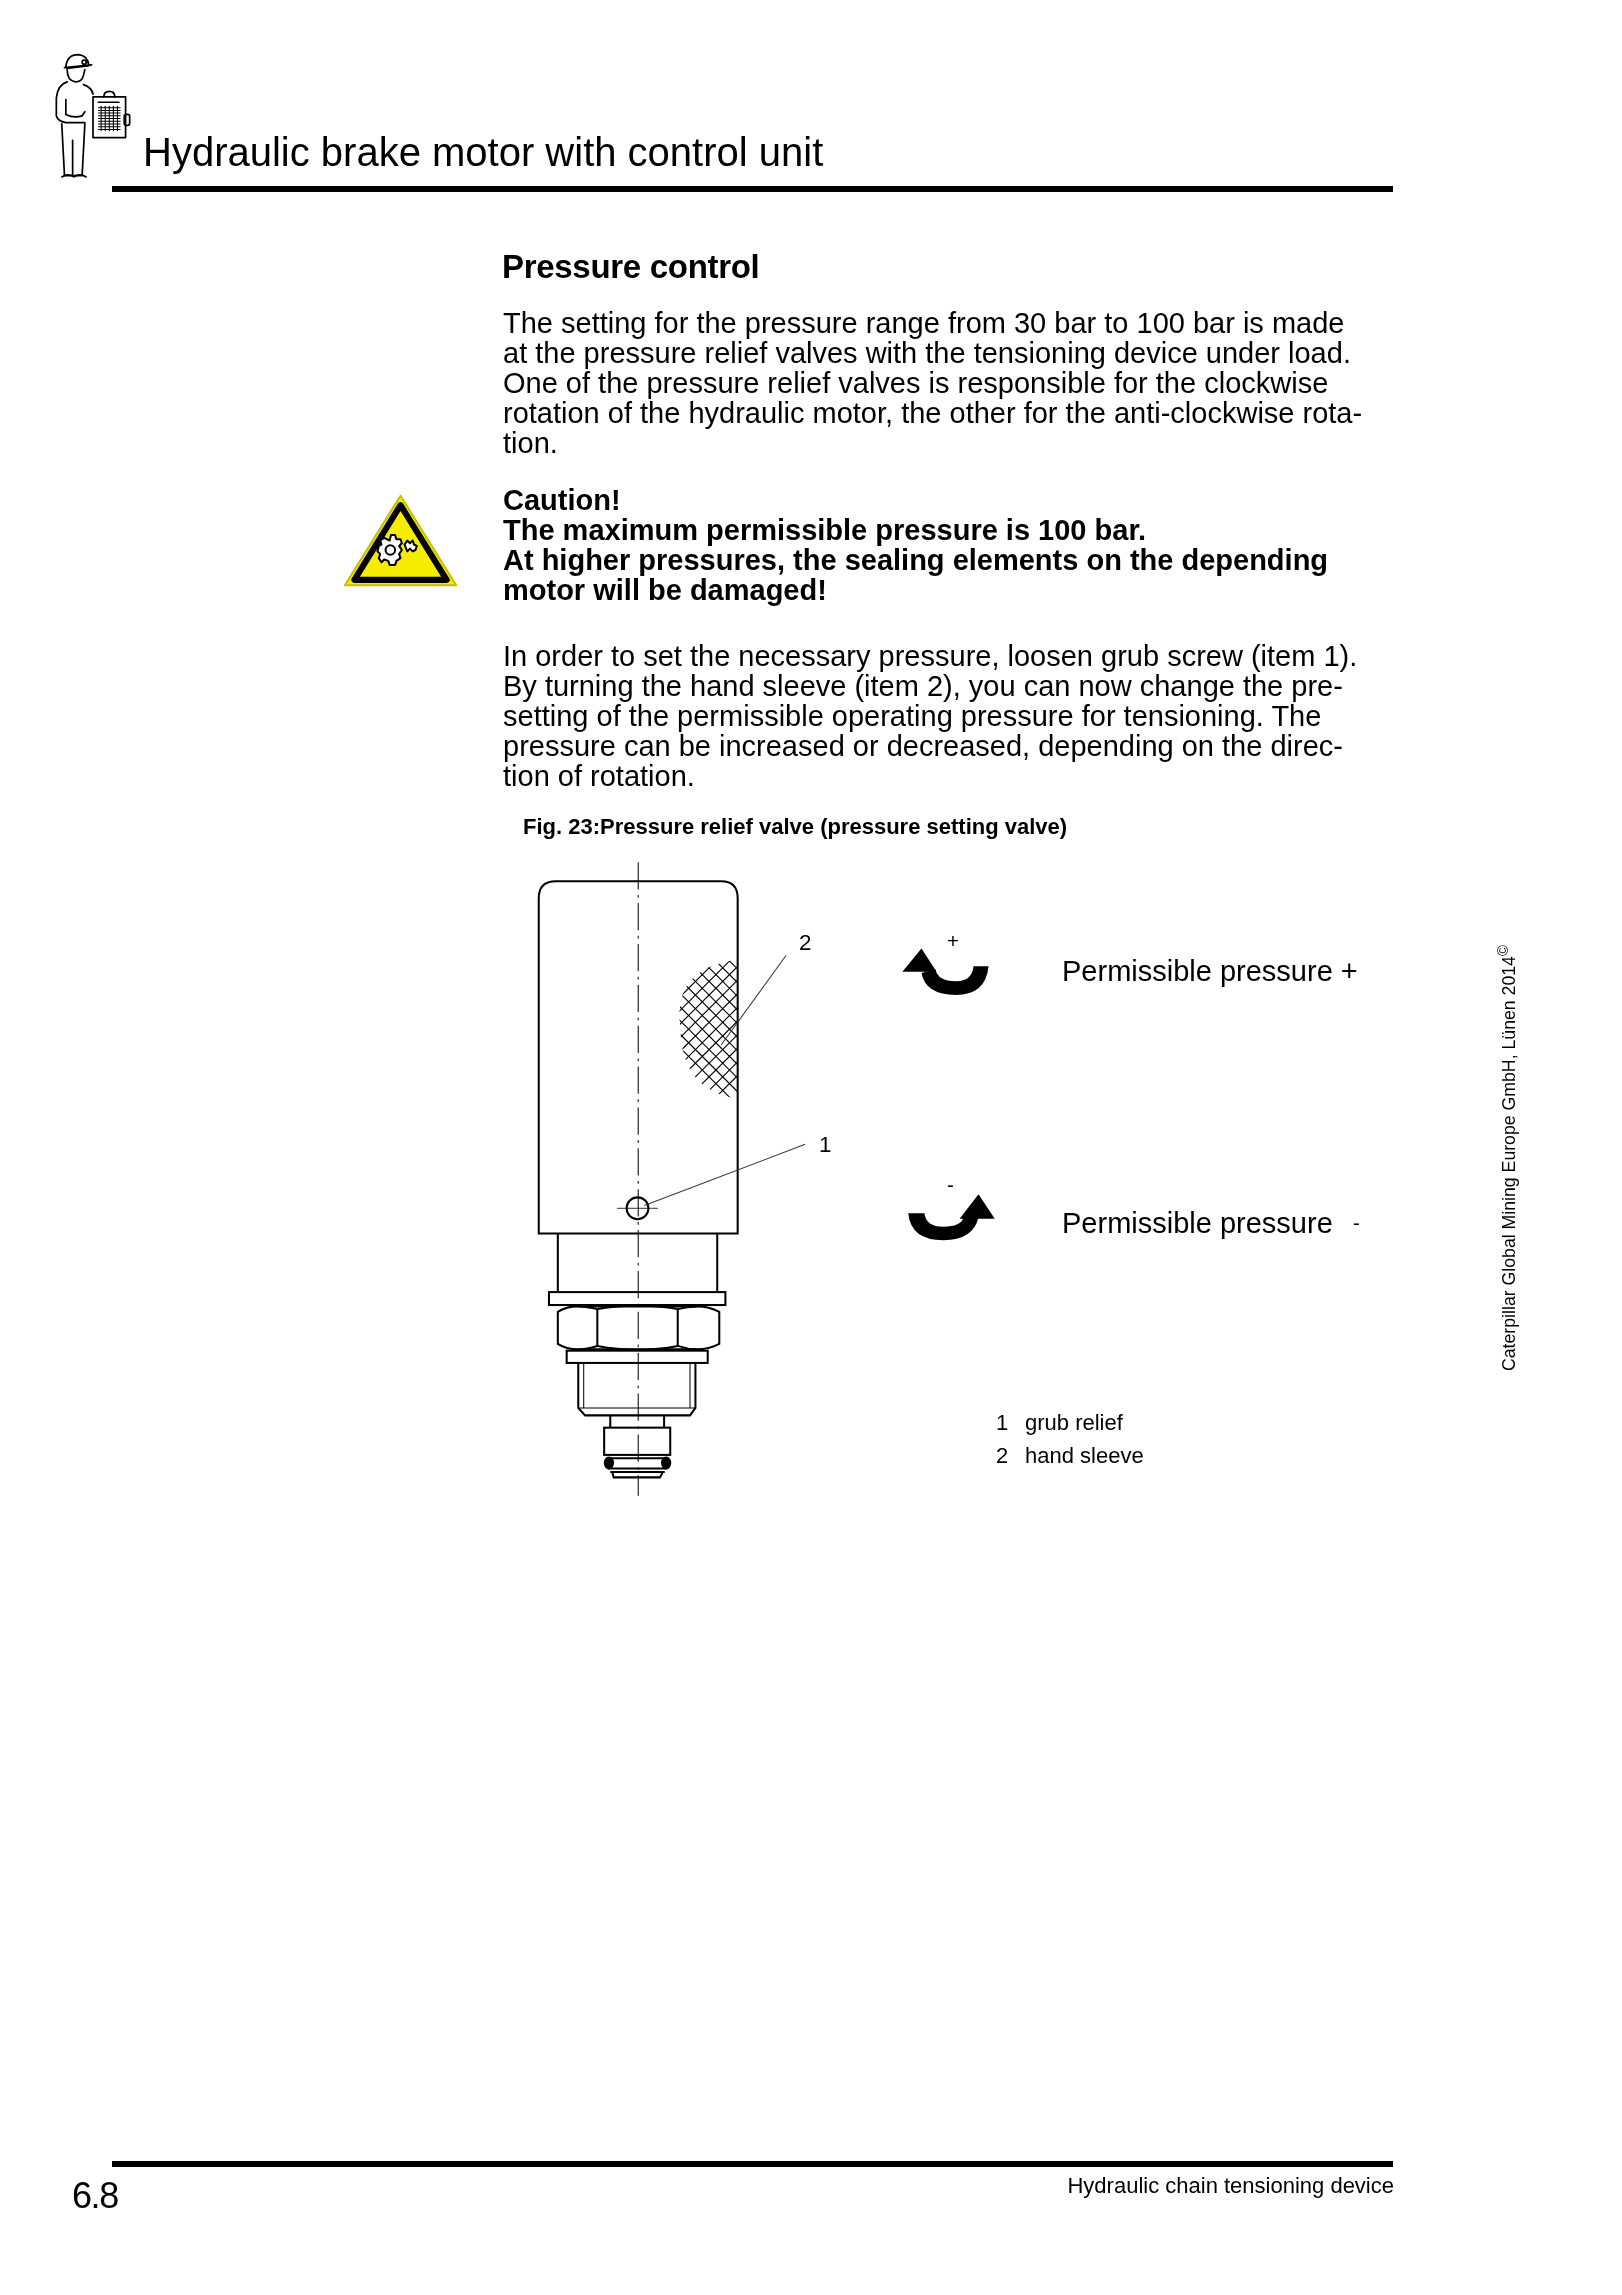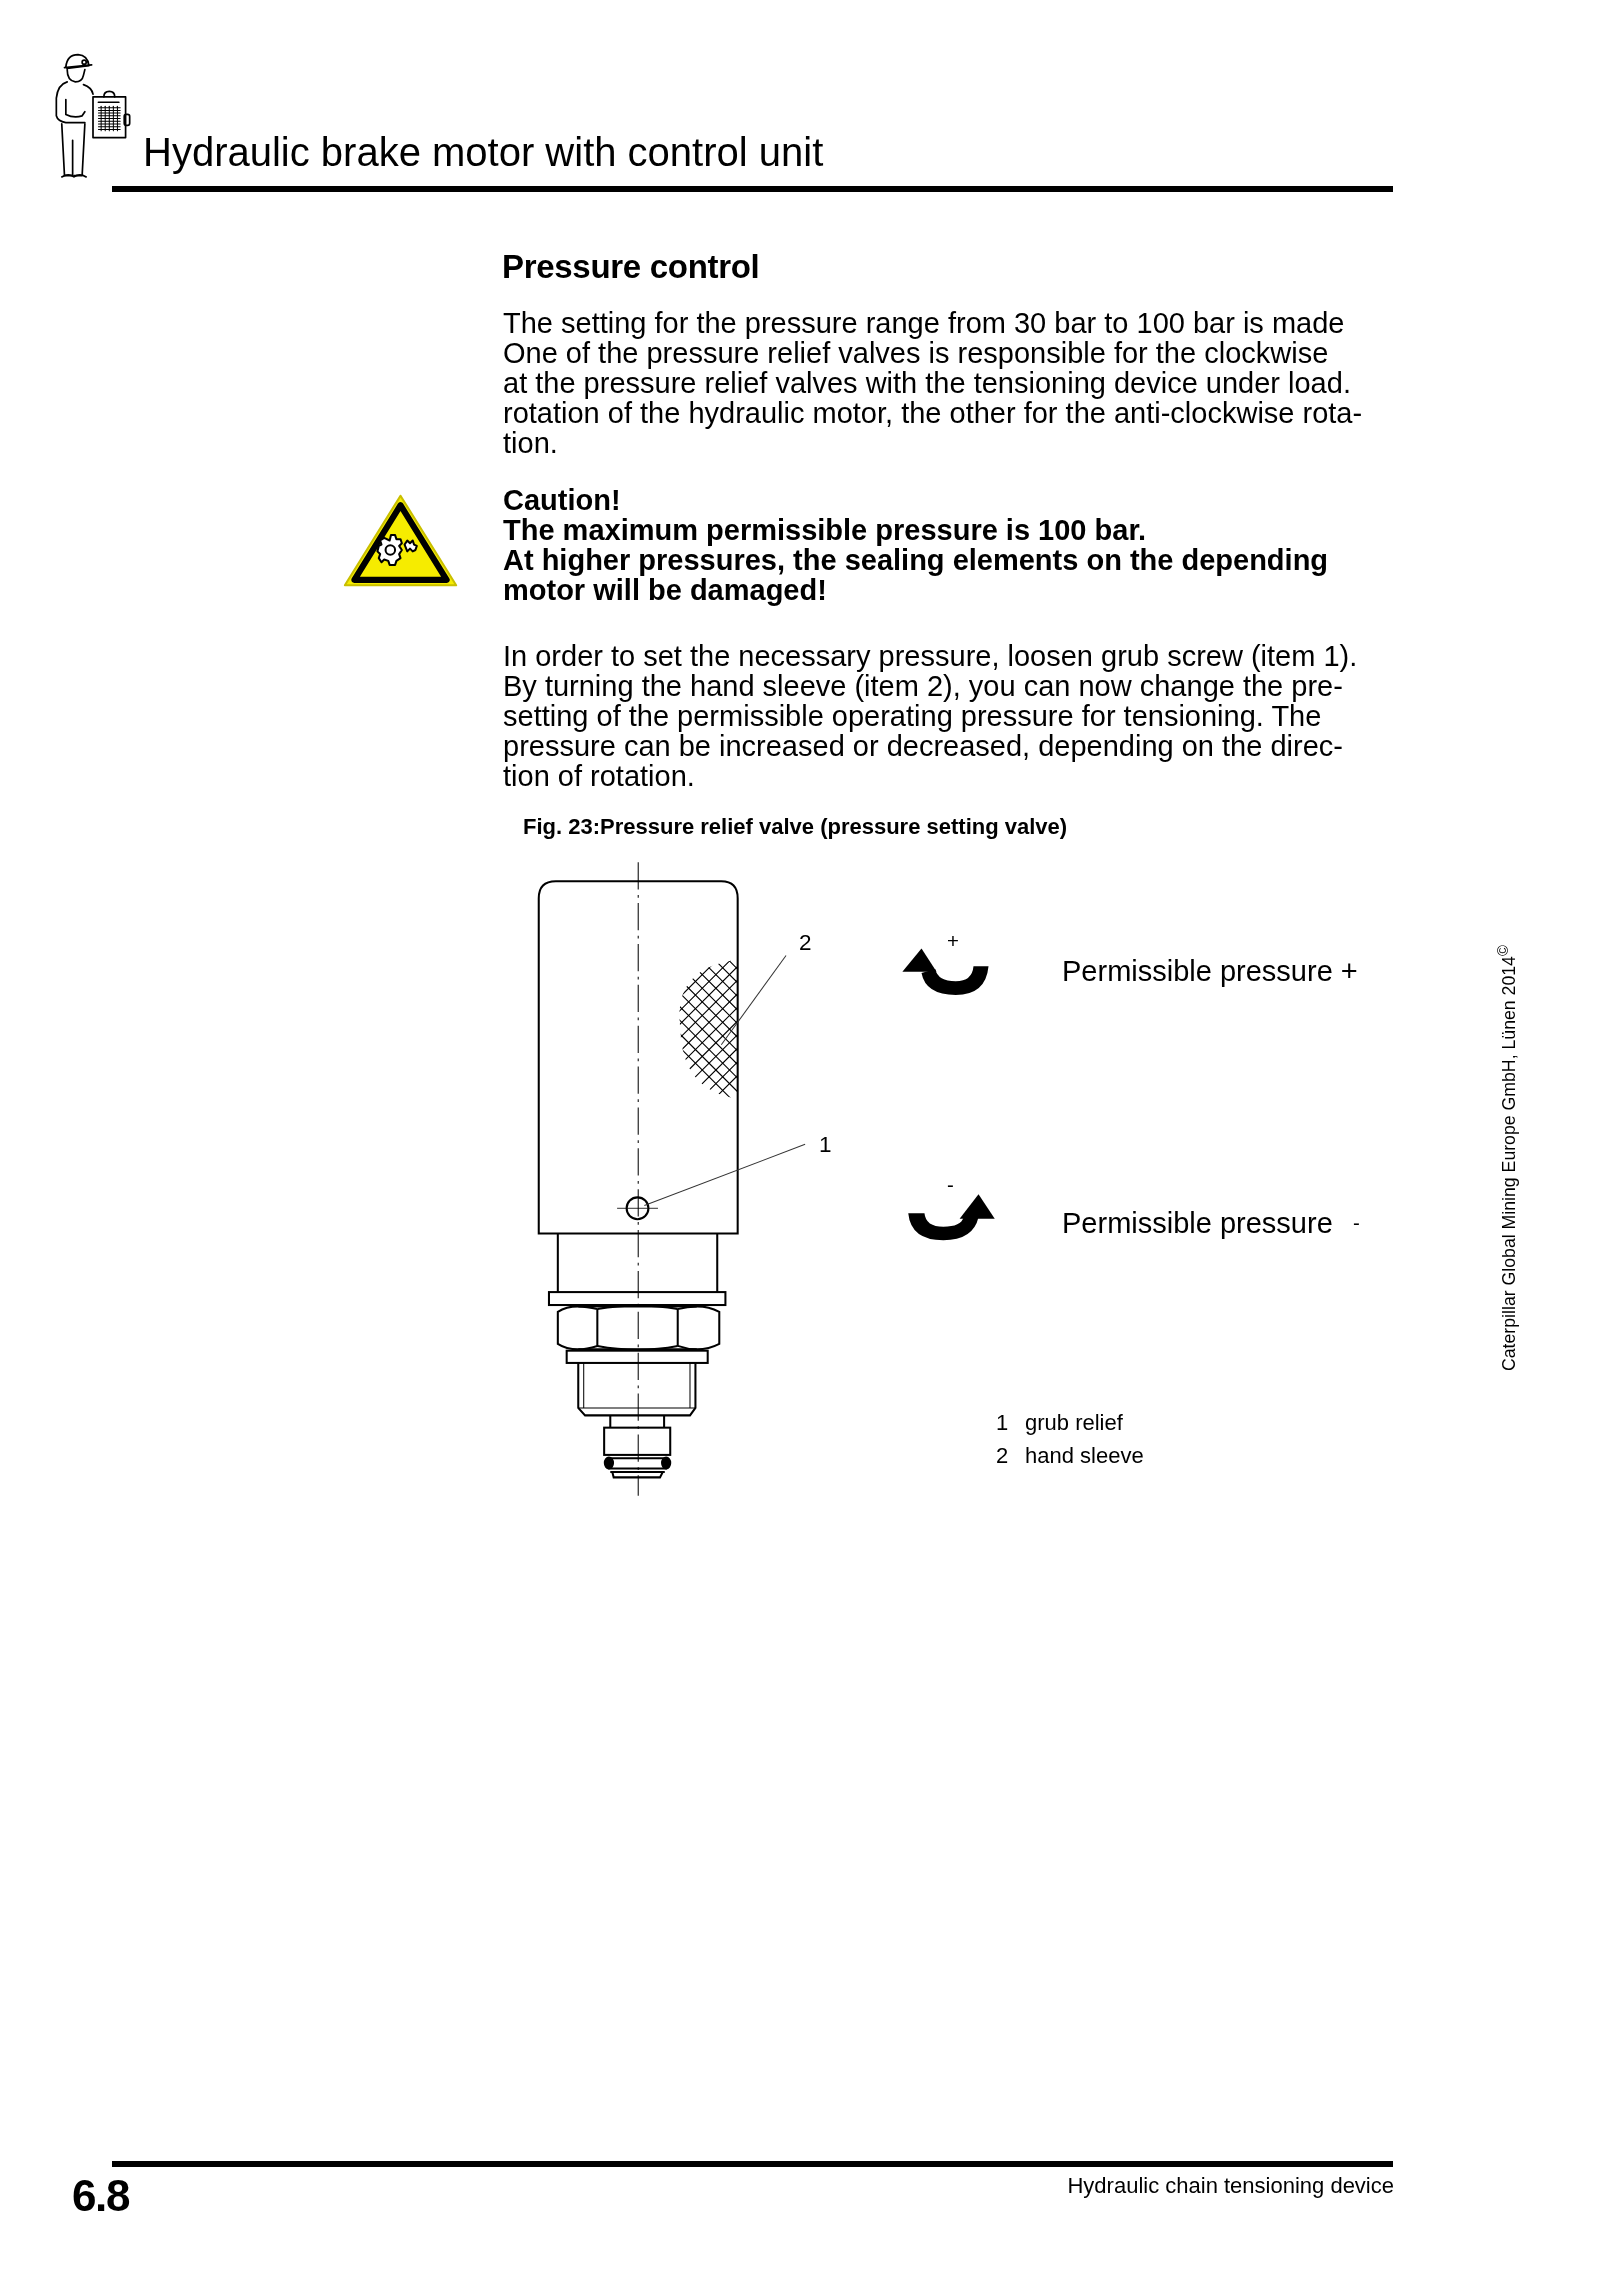--- a/index.html
+++ b/index.html
@@ -14,21 +14,21 @@
   .caution { font-weight: bold; }
   .caption { top: 813px; font-size: 22px; font-weight: bold; line-height: 27px; white-space: nowrap; }
   .fig-label { font-size: 22.5px; line-height: 24.5px; }
   .perm { font-size: 29px; line-height: 34px; white-space: nowrap; margin-left: 24px; }
   .legend-row { position: absolute; font-size: 22px; line-height: 27px; white-space: nowrap; }
   .legend-row .num { position: absolute; left: 0; }
   .legend-row .txt { position: absolute; left: 29px; }
   .copyright { left: 1493px; top: 935px; width: 27px; height: 436px; }
   .copyright .rot { position: absolute; left: 0; top: 436px; transform-origin: 0 0; transform: rotate(-90deg);
                     width: 436px; font-size: 17.7px; line-height: 20.4px; white-space: nowrap; }
-  .page-num { left: 72px; top: 2171px; font-size: 44px; font-weight: bold; line-height: 49px; letter-spacing: -1.4px; }
+  .page-num { left: 72px; top: 2171px; font-size: 36px; font-weight: normal; line-height: 49px; letter-spacing: -1.4px; }
   .footer-title { right: 228px; top: 2173px; font-size: 22px; line-height: 26px; white-space: nowrap; text-align: left; }
 </style>
 </head>
 <body>
 
 <div class="abs" style="left:52px; top:52px; width:82px; height:129px;">
   <svg width="82" height="129" viewBox="0 0 120 190" fill="none" stroke="#000" stroke-width="2.5" stroke-linecap="round" stroke-linejoin="round">
     <path d="M20 22 Q22 4 38 4 Q52 5 54 20 L22 24 Z"></path>
     <path d="M18 23 L58 19"></path>
     <circle cx="47" cy="15" r="3"></circle>
@@ -60,22 +60,22 @@
     <path d="M48 106 L44 182 L32 182"></path>
     <path d="M14 184 Q24 178 32 184 Q40 178 50 184"></path>
   </svg>
 </div>
 <div class="abs title">Hydraulic brake motor with control unit</div>
 <div class="rule" style="left:112px; top:186px; width:1281px; height:6.1px;"></div>
 
 <div class="abs h2">Pressure control</div>
 <div class="abs para" style="top:308px;">
   <div>The setting for the pressure range from 30 bar to 100 bar is made</div>
+  <div>at the pressure relief valves with the tensioning device under load.</div>
   <div>One of the pressure relief valves is responsible for the clockwise</div>
-  <div>at the pressure relief valves with the tensioning device under load.</div>
   <div>rotation of the hydraulic motor, the other for the anti-clockwise rota-</div>
   <div>tion.</div>
 </div>
 
 <div class="abs" style="left:342px; top:493px; width:117px; height:95px;">
   <svg width="117" height="95" viewBox="0 0 172 140">
     <path d="M86 4 L168 136 L4 136 Z" fill="#f6ec00" stroke="#c9bf00" stroke-width="3" stroke-linejoin="round"></path>
     <path d="M86 18 L154 128 L18 128 Z" fill="none" stroke="#000" stroke-width="9" stroke-linejoin="round"></path>
     <path d="M86 34 L140 120 L32 120 Z" fill="#f6ec00"></path>
     <g fill="#fff" stroke="#000" stroke-width="3" stroke-linejoin="round">

